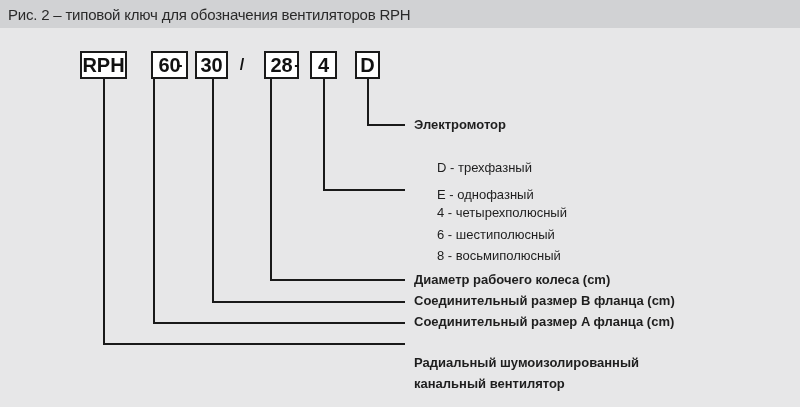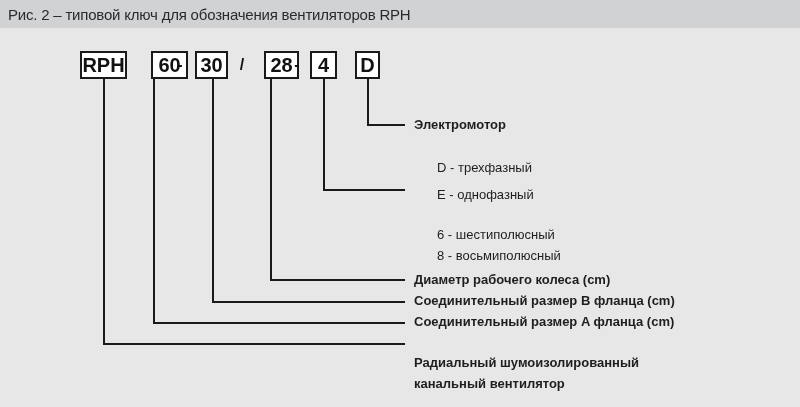--- a/index.html
+++ b/index.html
@@ -95,20 +95,21 @@
   <div class="connector" style="left:153px; top:79px; width:250px; height:243px;"></div>
   <div class="connector" style="left:212px; top:79px; width:191px; height:222px;"></div>
   <div class="connector" style="left:270px; top:79px; width:133px; height:200px;"></div>
   <div class="connector" style="left:323px; top:79px; width:80px;  height:110px;"></div>
   <div class="connector" style="left:367px; top:79px; width:36px;  height:45px;"></div>
 
   <div class="lbl bold head" style="top:115px;">Электромотор</div>
   <div class="lbl sub" style="top:137px;margin-top:48px;">E - однофазный</div>
   <div class="lbl sub" style="top:158px;">D - трехфазный</div>
 
+  <div class="lbl sub" style="top:203px;">4 - четырехполюсный</div>
   <div class="lbl sub" style="top:225px;">6 - шестиполюсный</div>
   <div class="lbl sub" style="top:246px;">8 - восьмиполюсный</div>
 
   <div class="lbl bold head" style="top:291px;">Соединительный размер B фланца (cm)</div>
   <div class="lbl bold head" style="top:270px;">Диаметр рабочего колеса (cm)</div>
   <div class="lbl bold head" style="top:312px;">Соединительный размер A фланца (cm)</div>
   <div class="lbl bold head two-line" style="top:333px;margin-top:19px;">Радиальный шумоизолированный
 канальный вентилятор</div>
 
 </div>

